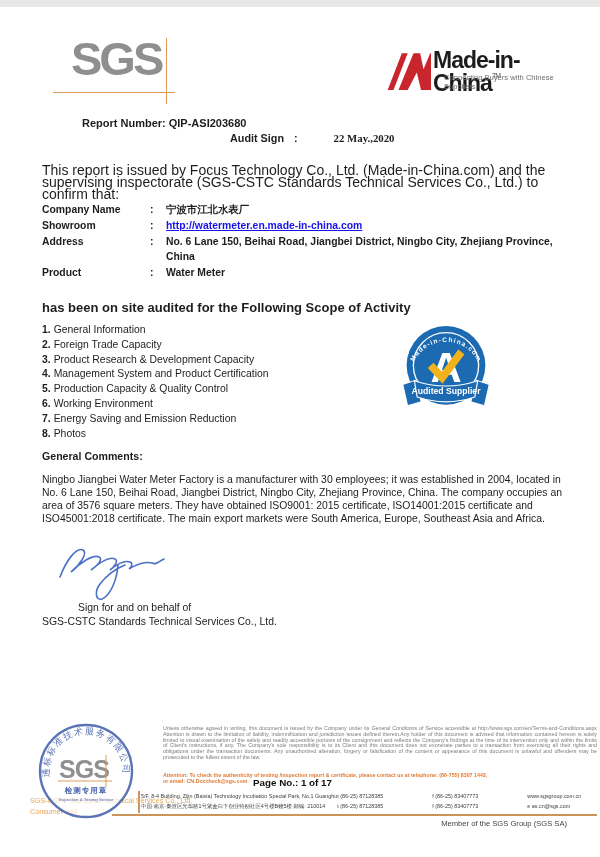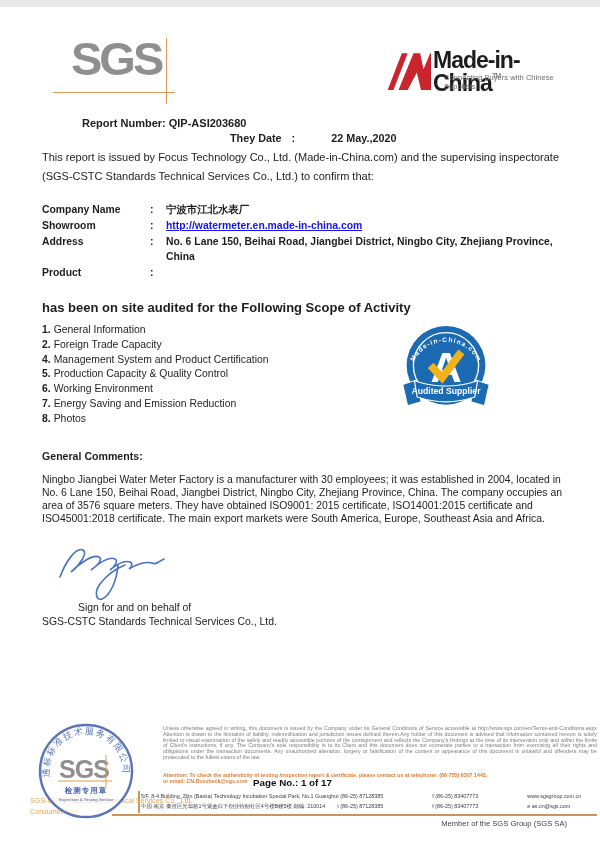--- a/index.html
+++ b/index.html
@@ -19,23 +19,23 @@
   .mic-logo{left:381px;top:36px;width:190px;height:58px;}
   .mic-m{position:absolute;left:0;top:2px;}
   .mic-text{position:absolute;left:52px;top:6px;font-size:23px;font-weight:700;color:#1c1c1c;letter-spacing:-1px;line-height:1;}
   .mic-tm{font-size:7px;vertical-align:top;font-weight:400;color:#555;}
   .mic-tagline{position:absolute;left:63px;top:30px;font-size:7.6px;color:#6e6e6e;}
 
   .report-number{left:42px;top:110px;font-size:11px;font-weight:700;padding-left:40px;}
   .report-number span{margin-right:3px;}
   .audit-row{left:230px;top:125px;font-size:10.8px;font-weight:700;display:flex;}
   .audit-row .c{margin:0 24px 0 10px;}
-  .audit-row .d{margin-left:12px;}
-
-  .intro{left:42px;top:141px;width:522px;font-size:11px;line-height:19px;}
+  .audit-row .d{margin-left:12px;font-family:Liberation Serif, serif;}
+
+  .intro{left:42px;top:157px;width:522px;font-size:14px;line-height:12px;}
 
   .info-table{left:42px;top:196px;width:525px;font-size:10.4px;font-weight:700;}
   .irow{display:grid;grid-template-columns:108px 16px auto;margin-bottom:2px;line-height:14.2px;}
   .ivalue .cn{font-family:"Liberation Sans","DejaVu Sans",sans-serif;}
   a.link{color:#1713f0;text-decoration:underline;font-weight:700;}
 
   .scope-heading{left:42px;top:293px;font-size:13px;font-weight:700;}
   .scope-list{left:42px;top:316px;font-size:10.4px;}
   .scope-item{line-height:14.8px;}
   .scope-item b{margin-right:3px;}
@@ -82,21 +82,21 @@
       <polygon points="21,52 39,8 47,8 51,27 59,8 60,8 60,52 48,52 43,31 32,52" fill="#c9252c"></polygon>
     </svg>
     <div class="mic-text"><span>Made-in-China</span><span class="mic-tm">TM</span></div>
     <div class="mic-tagline">Connecting Buyers with Chinese Suppliers</div>
   </div>
 
   <div class="abs report-number">
     <span>Report Number:</span><span>QIP-ASI203680</span>
   </div>
   <div class="abs audit-row">
-    <span>They Date</span>
+    <span>Audit Sign</span>
     <span class="c">:</span>
     <span class="d">22 May.,2020</span>
   </div>
 
   <div class="abs intro">This report is issued by Focus Technology Co., Ltd. (Made-in-China.com) and the supervising inspectorate (SGS-CSTC Standards Technical Services Co., Ltd.) to confirm that:</div>
 
   <div class="abs info-table">
     <div class="irow">
       <div>Company Name</div>
       <div>:</div>
@@ -110,27 +110,29 @@
       <div class="ivalue"><a class="link" href="#">http://watermeter.en.made-in-china.com</a></div>
     </div>
     <div class="irow">
       <div>Address</div>
       <div>:</div>
       <div class="ivalue" style="width:400px;">No. 6 Lane 150, Beihai Road, Jiangbei District, Ningbo City, Zhejiang Province, China</div>
     </div>
     <div class="irow">
       <div>Product</div>
       <div>:</div>
+      <div class="ivalue">Water Meter</div>
     </div>
   </div>
 
   <div class="abs scope-heading">has been on site audited for the Following Scope of Activity</div>
   <div class="abs scope-list">
     <div class="scope-item"><b>1.</b><span>General Information</span></div>
     <div class="scope-item"><b>2.</b><span>Foreign Trade Capacity</span></div>
+    <div class="scope-item"><b>3.</b><span>Product Research &amp; Development Capacity</span></div>
     <div class="scope-item"><b>4.</b><span>Management System and Product Certification</span></div>
     <div class="scope-item"><b>5.</b><span>Production Capacity &amp; Quality Control</span></div>
     <div class="scope-item"><b>6.</b><span>Working Environment</span></div>
     <div class="scope-item"><b>7.</b><span>Energy Saving and Emission Reduction</span></div>
     <div class="scope-item"><b>8.</b><span>Photos</span></div>
   </div>
 
   <svg class="abs badge" width="96" height="104" viewBox="0 0 100 104">
     <circle cx="50" cy="44" r="41" fill="#1c6ab2"></circle>
     <circle cx="50" cy="44" r="34" fill="none" stroke="#ffffff" stroke-width="1.4"></circle>

